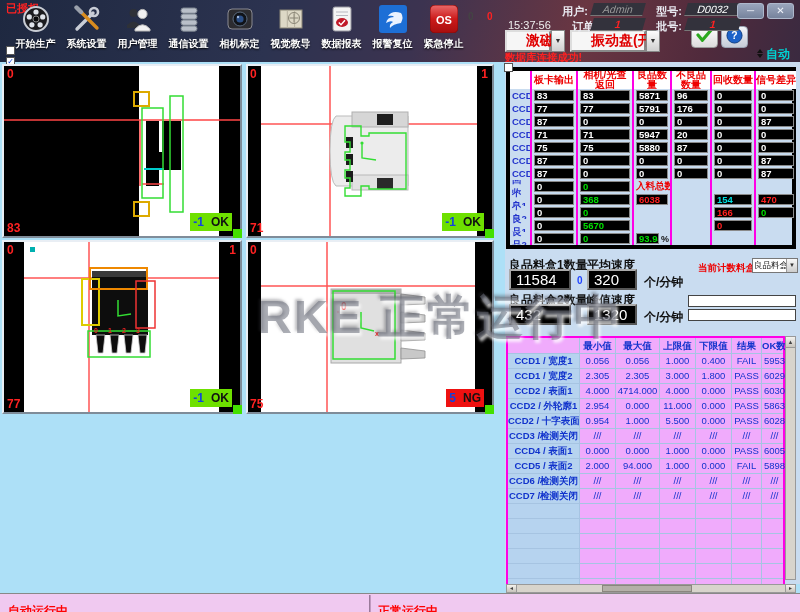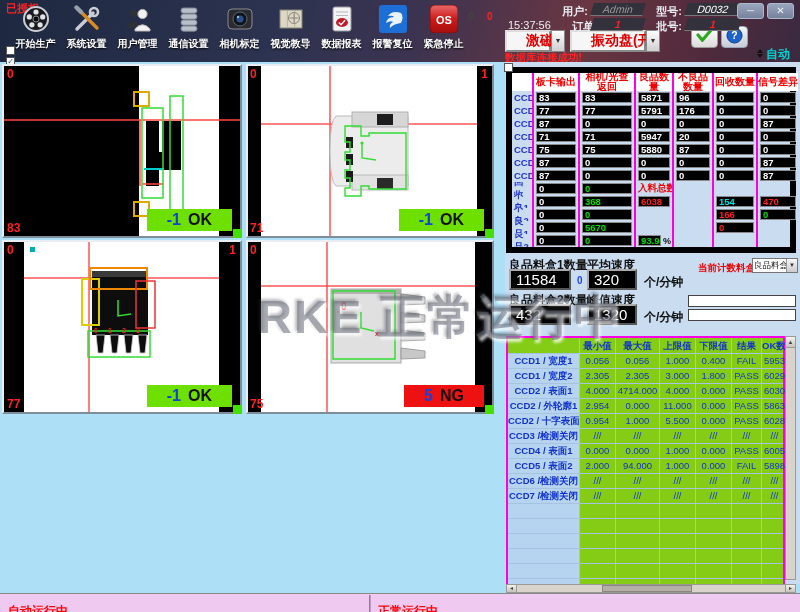--- a/index.html
+++ b/index.html
@@ -37,34 +37,34 @@
   .tb-field{position:absolute;height:13px;background:#33323c;border-bottom:1px solid #777;
     transform:skewX(-16deg);font-size:10.5px;line-height:13px;text-align:center;}
   .win-btn{position:absolute;top:3px;width:27px;height:16px;border-radius:3px;cursor:pointer;
     background:linear-gradient(#9aa6bd,#76839c);border:1px solid #aeb8cc;color:#eef2fa;
     font-size:10px;text-align:center;line-height:14px;font-weight:bold;}
 
   
   .cam{position:absolute;border:2px solid;border-color:#e9eef4 #7f8c99 #7f8c99 #e9eef4;background:#000;}
   .cam svg{display:block;}
   .cam-num{position:absolute;color:#ff2222;font-size:12px;font-weight:bold;line-height:12px;}
-  .cam-badge{position:absolute;right:8px;bottom:5px;padding:2px 20px;font-size:16px;font-weight:bold;cursor:default;}
+  .cam-badge{position:absolute;right:8px;bottom:5px;padding:2px 3px;font-size:12px;font-weight:bold;cursor:default;}
   .cam-badge.ok{background:#6ee000;}
   .cam-badge.ng{background:#ee1111;}
   .cam-badge .bv{color:#1144dd;margin-right:7px;}
   .cam-badge .bt{color:#111;}
   .cam-corner{position:absolute;right:-2px;bottom:-2px;width:9px;height:9px;background:#44e000;}
 
   .mini-cb{position:absolute;width:9px;height:9px;background:#fff;border:1px solid #555;font-size:8px;
     line-height:8px;text-align:center;color:#1144dd;font-weight:bold;}
 
   
   .rpanel{position:absolute;left:505px;top:62px;width:295px;height:522px;background:#c9dcf0;}
 
-  .stats-table{position:absolute;left:506px;top:67px;width:290px;border:6px solid #000000;background:#c9dcf0;}
+  .stats-table{position:absolute;left:506px;top:67px;width:290px;border:4px solid #000000;background:#c9dcf0;}
   .st-row{display:grid;grid-template-columns:22px 46px 56px 38px 40px 44px 40px;}
   .st-cell{border-right:2px solid #ff00e6;overflow:hidden;}
   .st-cell:last-child{border-right:none;}
   .st-head .st-cell{background:#fff;color:#ee0000;font-size:10px;font-weight:bold;text-align:center;
     height:18px;line-height:10px;padding-top:0px;display:flex;align-items:center;justify-content:center;white-space:normal;}
   .st-body .st-cell{height:13px;display:flex;align-items:center;}
   .st-label{color:#2233cc;font-size:9.5px;font-weight:bold;padding-left:2px;}
   .vbox{flex:1;height:11px;margin:0 2px;background:#000;border:1px solid #8a8a8a;
     color:#fff;font-size:9.5px;font-weight:bold;line-height:9px;padding:0 2px;overflow:hidden;}
   .vbox.green{color:#00e000;} .vbox.cyan{color:#00e0e0;} .vbox.red{color:#ff2020;}
@@ -76,21 +76,21 @@
     font-size:15px;font-weight:normal;line-height:17px;padding-left:5px;}
   .stat-unit{position:absolute;color:#111;font-size:12px;font-weight:bold;}
   .stat-extra{position:absolute;color:#2244ff;font-size:10px;font-weight:bold;}
   .cur-label{position:absolute;color:#ee0000;font-size:9.5px;font-weight:bold;white-space:nowrap;}
   .cur-dd{position:absolute;background:#fff;border:1px solid #777;height:15px;display:flex;cursor:pointer;}
   .cur-dd .txt{flex:1;font-size:8.5px;line-height:13px;padding-left:1px;color:#111;white-space:nowrap;overflow:hidden;}
   .cur-dd .arr{width:11px;background:linear-gradient(#f8f8f8,#ccc);border-left:1px solid #999;
     font-size:6px;text-align:center;line-height:13px;color:#333;}
   .empty-box{position:absolute;width:108px;height:12px;background:#fff;border:1px solid #444;}
 
-  .measure-table{position:absolute;left:506px;top:336px;width:279px;border:2px solid #ff00e6;background:#84cc16;}
+  .measure-table{position:absolute;left:506px;top:336px;width:279px;border:2px solid #ff00e6;background:#f0abfc;}
   .mt-row{display:grid;grid-template-columns:72px 36px 44px 36px 36px 30px 25px;border-bottom:1px solid #a6c4e2;}
   .mt-cell{border-right:1px solid #a6c4e2;color:#1133cc;font-size:9.5px;text-align:center;
     height:14px;line-height:14px;overflow:hidden;white-space:nowrap;}
   .mt-cell:last-child{border-right:none;}
   .mt-head .mt-cell{font-weight:bold;height:15px;line-height:15px;}
   .mt-label{background:#b6d3ef;font-weight:bold;text-align:center;}
   .vscroll{position:absolute;left:785px;top:336px;width:11px;height:244px;background:#d8d4cc;border:1px solid #999;}
   .vscroll .btn{height:11px;background:linear-gradient(#f4f2ee,#c8c4bc);border-bottom:1px solid #999;
     font-size:6px;text-align:center;line-height:10px;color:#444;cursor:pointer;}
   .hscroll{position:absolute;left:506px;top:584px;width:290px;height:9px;background:#d8d4cc;border:1px solid #999;}

